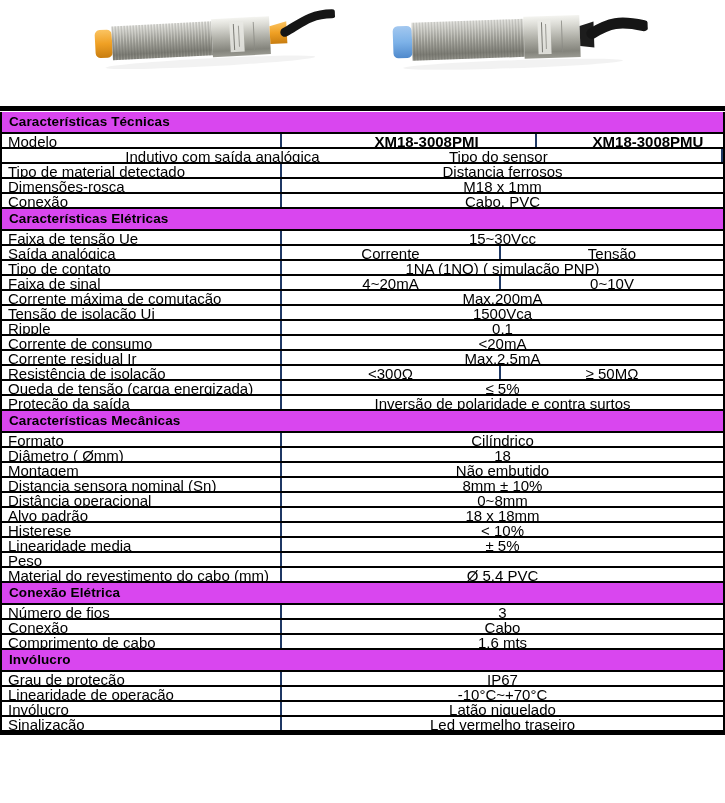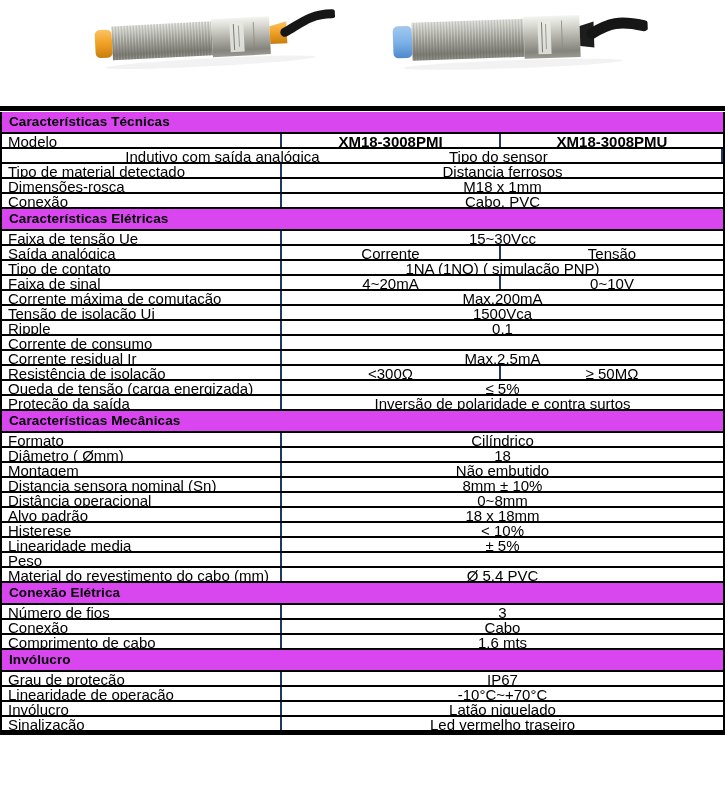--- a/index.html
+++ b/index.html
@@ -44,21 +44,21 @@
   .label {
     flex:0 0 280px;
     border-right:2px solid #1f3864;
     padding-left:6px;
   }
   .value { flex:1; text-align:center; }
   .value.split {
     flex:0 0 219px;
     border-right:2px solid #1f3864;
   }
-  .row.bold-values .value { font-weight:bold; }
+  .row.bold-values .value { font-weight:bold;margin-left:36px; }
 </style>
 </head>
 <body>
 
 <div class="photos">
 
   <svg class="photo photo-left" width="242" height="60" viewBox="0 0 242 60">
     <defs>
       <linearGradient id="metalL" x1="0" y1="0" x2="0" y2="1">
         <stop offset="0" stop-color="#f4f4f0"></stop>
@@ -180,20 +180,21 @@
     <div class="row">
       <div class="cell label">Tensão de isolação Ui</div>
       <div class="cell value">1500Vca</div>
     </div>
     <div class="row">
       <div class="cell label">Ripple</div>
       <div class="cell value">0,1</div>
     </div>
     <div class="row">
       <div class="cell label">Corrente de consumo</div>
+      <div class="cell value">&lt;20mA</div>
     </div>
     <div class="row">
       <div class="cell label">Corrente residual Ir</div>
       <div class="cell value">Max.2.5mA</div>
     </div>
     <div class="row">
       <div class="cell label">Resistência de isolação</div>
       <div class="cell value split">&lt;300Ω</div>
       <div class="cell value">≥ 50MΩ</div>
     </div>

